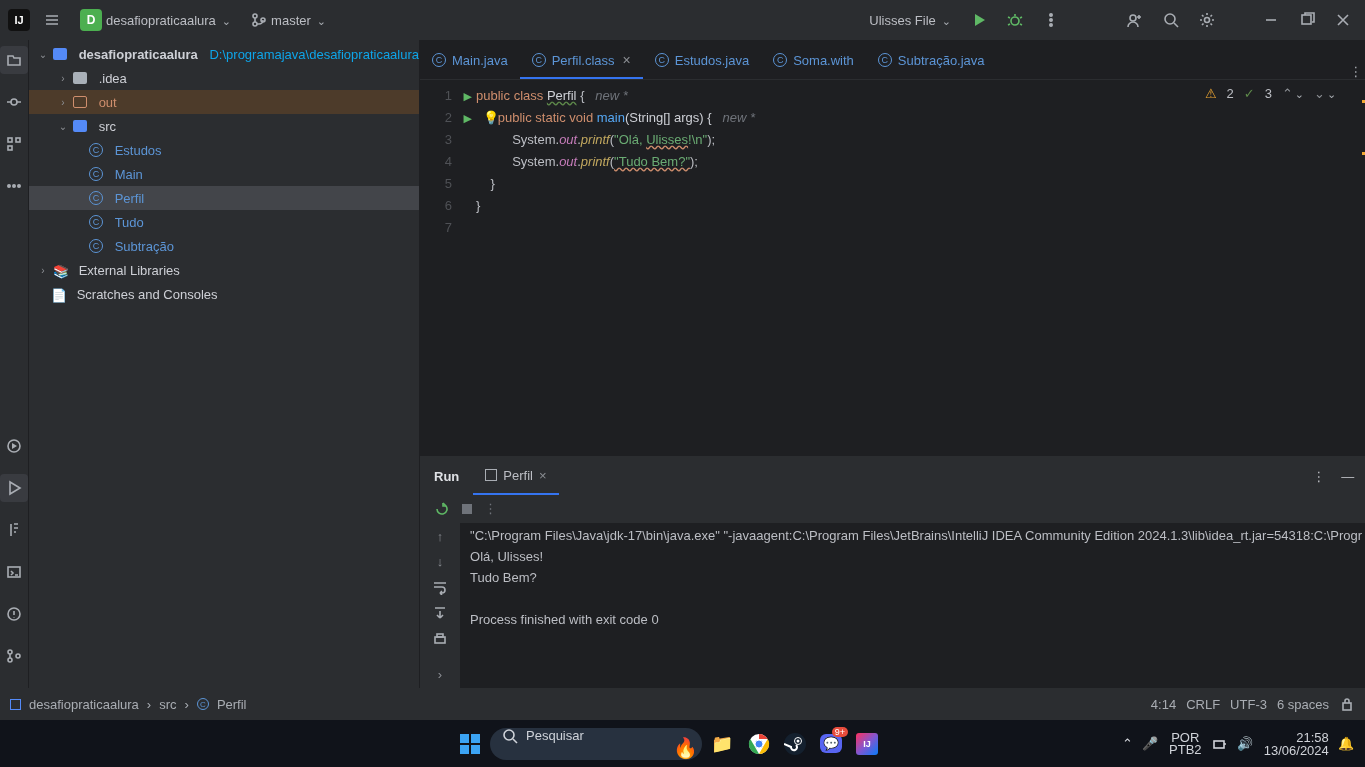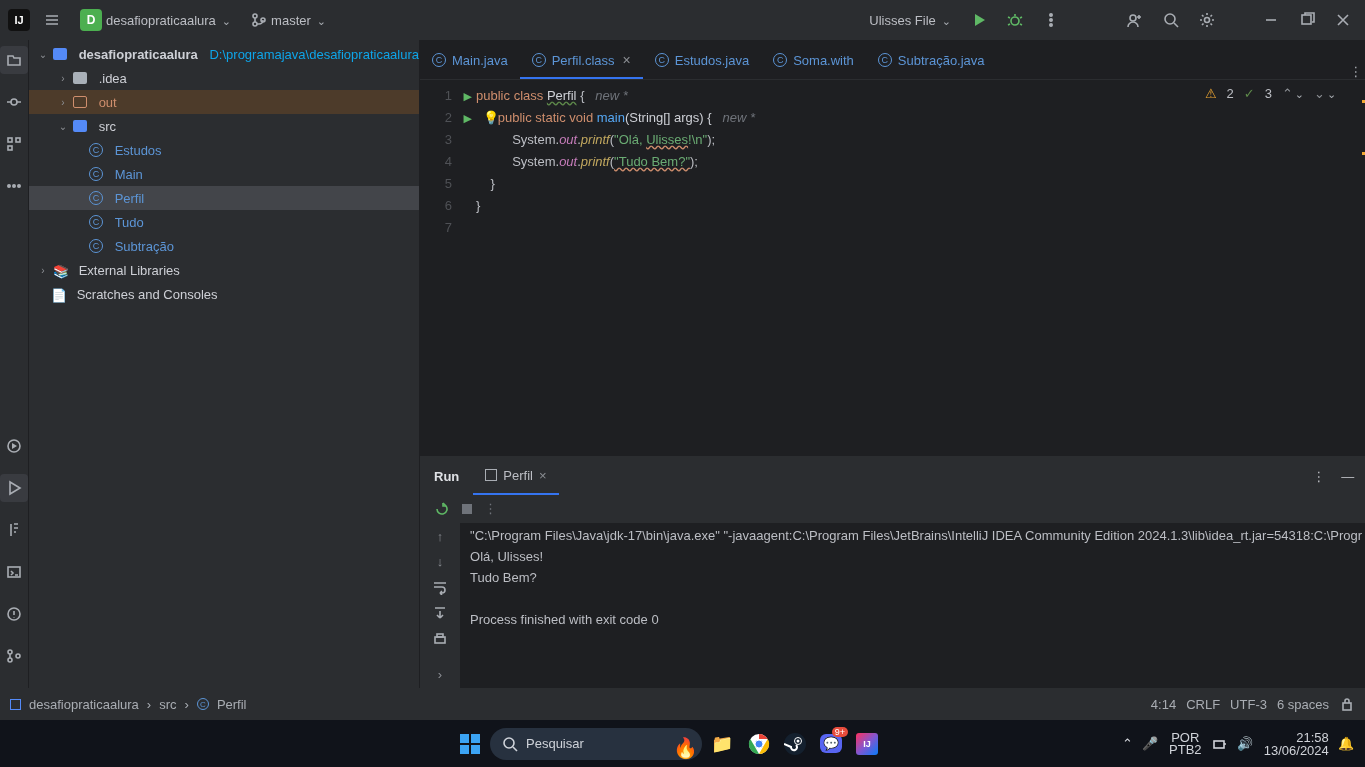--- a/index.html
+++ b/index.html
@@ -76,21 +76,21 @@
 .runout{flex:1;font-family:Consolas,monospace;font-size:13px;color:#bcbec4;padding:2px 10px;line-height:21px;white-space:pre;overflow:hidden}
 
 
 .status{height:32px;background:#2b2d30;display:flex;align-items:center;padding:0 10px;gap:10px;font-size:12px;color:#a9adb3}
 .status .crumb{display:flex;align-items:center;gap:8px}
 .status .sp{flex:1}
 
 
 .taskbar{height:47px;background:#10131a;display:flex;align-items:center;padding:0 10px;gap:6px}
 .taskbar .start{width:28px;height:28px;display:flex;align-items:center;justify-content:center}
-.taskbar .search{flex:0 0 212px;height:32px;background:#27313f;border-radius:16px;display:flex;align-items:center;gap:8px;padding:0 12px;color:#cfd3da;position:relative;overflow:hidden}
+.taskbar .search{flex:0 0 212px;height:32px;background:#27313f;border-radius:16px;display:flex;align-items:flex-start;gap:8px;padding:0 12px;color:#cfd3da;position:relative;overflow:hidden}
 .taskbar .search .art{position:absolute;right:4px;bottom:0;font-size:20px}
 .taskbar .ticon{width:30px;height:30px;border-radius:4px;display:flex;align-items:center;justify-content:center;font-size:18px}
 .taskbar .sp{flex:1}
 .taskbar .tray{display:flex;align-items:center;gap:10px;color:#d0d3d9;font-size:11px}
 .taskbar .clock{text-align:right;line-height:13px}
 
 .chev::after{content:"⌄";font-size:11px;color:#a9adb3;margin-left:2px}
 </style>
 </head>
 <body>

